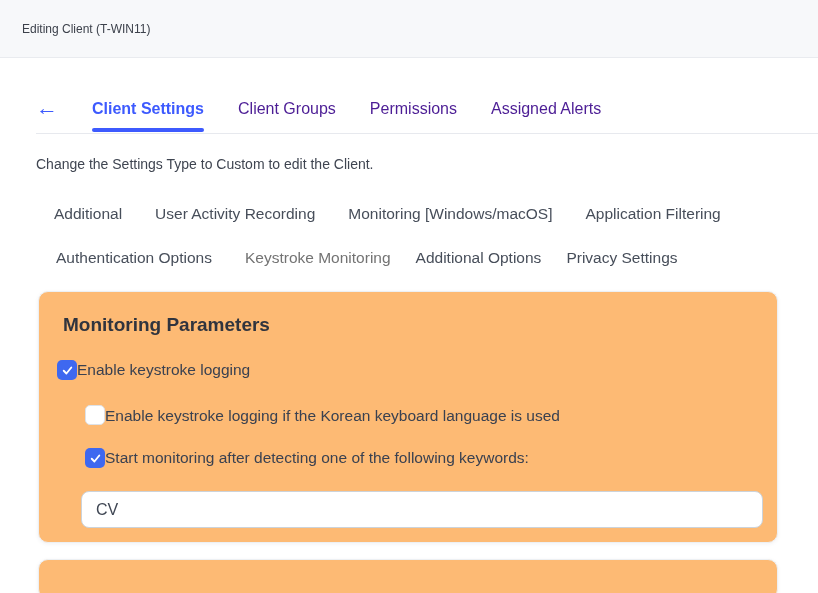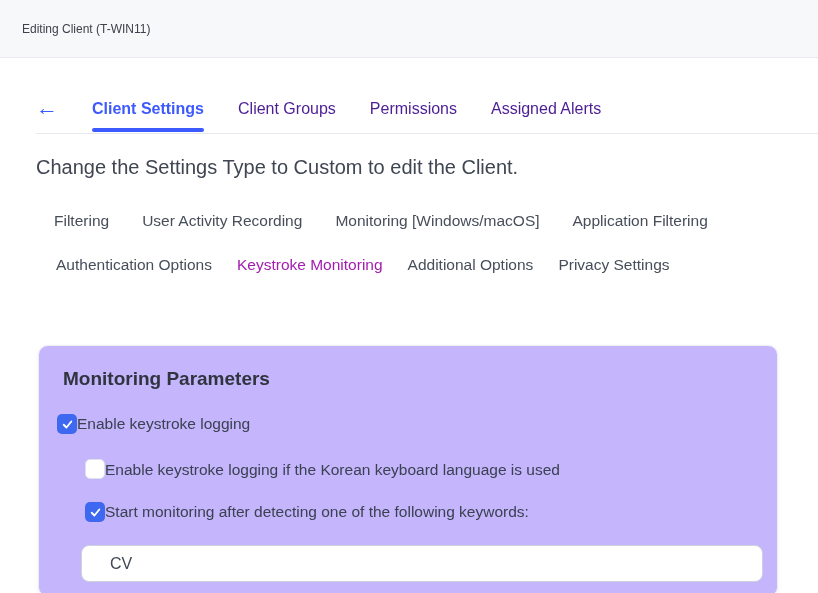--- a/index.html
+++ b/index.html
@@ -15,48 +15,48 @@
   .tabs { display:flex; align-items:center; gap:34px;
           margin:39px 0 0 36px; border-bottom:1px solid #e7e9ee; }
   .back-arrow { color:#3d5afe; font-size:22px; font-weight:600; line-height:1;
                 padding-bottom:14px; cursor:pointer; }
   .tab { font-size:16px; color:#4c1d95; padding-bottom:13px; position:relative; cursor:pointer; }
   .tab.active { color:#3d5afe; font-weight:700; }
   .tab.active::after { content:""; position:absolute; left:0; right:0; bottom:-1px;
                        height:4px; background:#3d5afe; border-radius:2px; }
 
   
-  .notice { margin:22px 0 0 36px; font-size:20px; color:#3f4551; }
+  .notice { margin:22px 0 0 36px; font-size:14px; color:#3f4551; }
 
   
   .subtabs-row1 { display:flex; gap:33px; margin:33px 0 0 54px; }
   .subtabs-row2 { display:flex; gap:25px; margin:26px 0 0 56px; }
   .subtab { font-size:15.5px; color:#474e5a; cursor:pointer; white-space:nowrap; }
-  .subtab.active { color:#a21caf; }
+  .subtab.active { color:#737373;margin-left:8px; }
 
   
-  .card { margin:71px 0 0 38px; width:740px; height:252px; background:#c4b5fd;
+  .card { margin:24px 0 0 38px; width:740px; height:252px; background:#fdba74;
           border:1px solid #edf0f3; border-radius:10px;
           box-shadow:0 1px 4px rgba(30,40,60,0.06); }
   .card-title { margin:22px 0 0 24px; font-size:19px; font-weight:700; color:#30343e; }
 
   .check-row { display:flex; align-items:center; height:20px; }
   .check-row.first { margin:24px 0 0 18px; }
   .check-row.indent1 { margin:25px 0 0 46px;align-items:flex-end; }
   .check-row.indent2 { margin:23px 0 0 46px; }
   .check-label { font-size:15.5px; color:#3a4150; }
 
   .cbox { width:20px; height:20px; border-radius:5px; flex:0 0 auto; cursor:pointer;
           display:flex; align-items:center; justify-content:center; }
   .cbox.checked { background:#3e68f0; }
   .cbox.unchecked { background:#fff; border:1.5px solid #dde2e8; }
   .cbox svg { width:13px; height:13px; display:block; }
 
   .keyword-input { display:block; margin:23px 16px 0 42px; width:682px; height:37px;
-          border:1px solid #ccd3da; border-radius:8px; padding:0 28px;
+          border:1px solid #ccd3da; border-radius:8px; padding:0 14px;
           font-size:16px; color:#3f4653; font-family:"Liberation Sans", sans-serif;
           outline:none; background:#fff; }
 
   
   .card.next { margin-top:16px; height:40px; }
 </style>
 </head>
 <body>
 
 <header class="app-header">
@@ -67,21 +67,21 @@
   <span class="back-arrow">←</span>
   <span class="tab active">Client Settings</span>
   <span class="tab">Client Groups</span>
   <span class="tab">Permissions</span>
   <span class="tab">Assigned Alerts</span>
 </nav>
 
 <p class="notice">Change the Settings Type to Custom to edit the Client.</p>
 
 <div class="subtabs-row1">
-  <span class="subtab">Filtering</span>
+  <span class="subtab">Additional</span>
   <span class="subtab">User Activity Recording</span>
   <span class="subtab">Monitoring [Windows/macOS]</span>
   <span class="subtab">Application Filtering</span>
 </div>
 
 <div class="subtabs-row2">
   <span class="subtab">Authentication Options</span>
   <span class="subtab active">Keystroke Monitoring</span>
   <span class="subtab">Additional Options</span>
   <span class="subtab">Privacy Settings</span>

